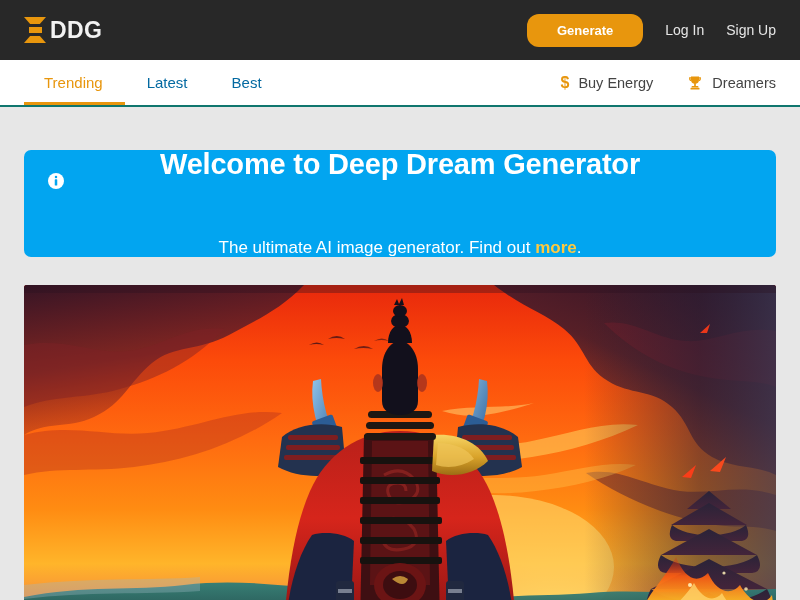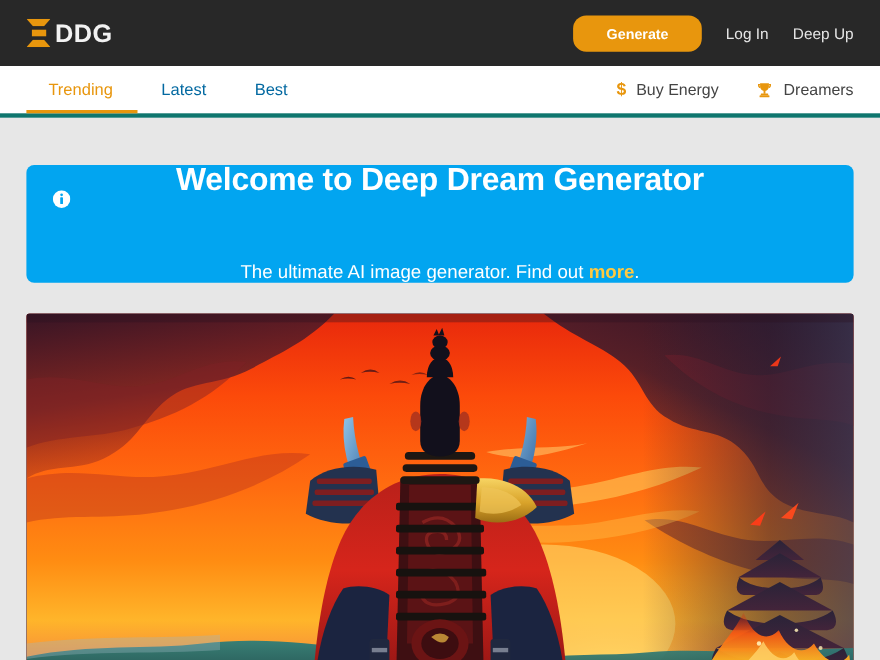--- a/index.html
+++ b/index.html
@@ -93,21 +93,21 @@
     white-space: nowrap;
   }
 
   
   .subnav {
     height: 47px;
     background: #ffffff;
     display: flex;
     align-items: stretch;
     padding: 0 24px;
-    border-bottom: 4px solid #0f766e;
+    border-bottom: 2px solid #0f766e;
     position: relative;
   }
 
   .subnav-left {
     display: flex;
     align-items: stretch;
     gap: 0;
   }
 
   .tab {
@@ -243,21 +243,21 @@
       <span class="logo-bar-top"></span>
       <span class="logo-bar-mid"></span>
       <span class="logo-bar-bot"></span>
     </span>
     <span class="brand-name">DDG</span>
   </div>
 
   <div class="header-right">
     <button class="generate-btn">Generate</button>
     <a class="header-link">Log In</a>
-    <a class="header-link">Deep Up</a>
+    <a class="header-link">Sign Up</a>
   </div>
 
 </div>
 
 <div class="subnav">
 
   <div class="subnav-left">
     <div class="tab active">
       <span>Trending</span>
     </div>

